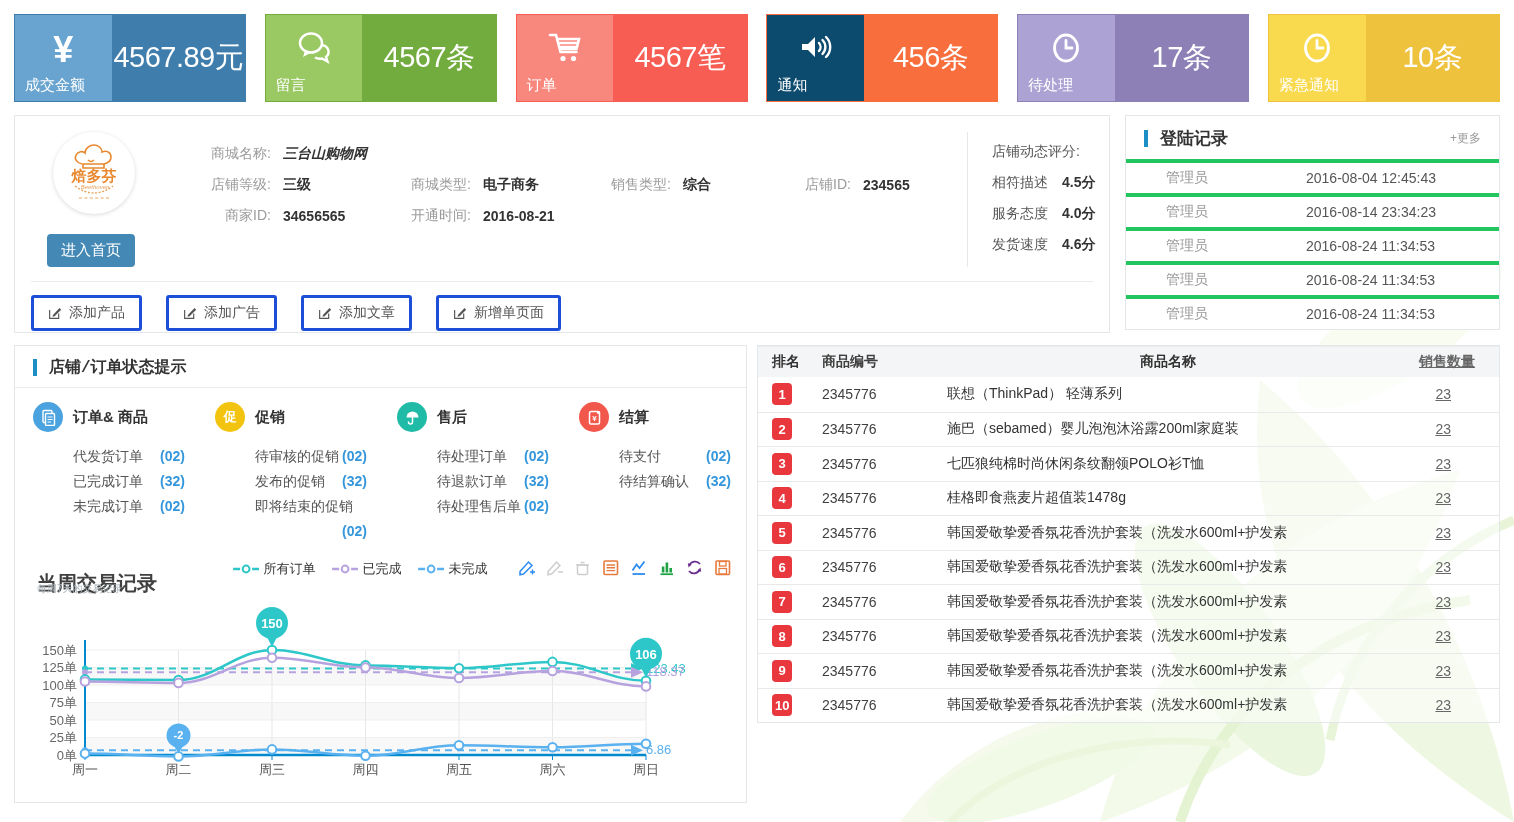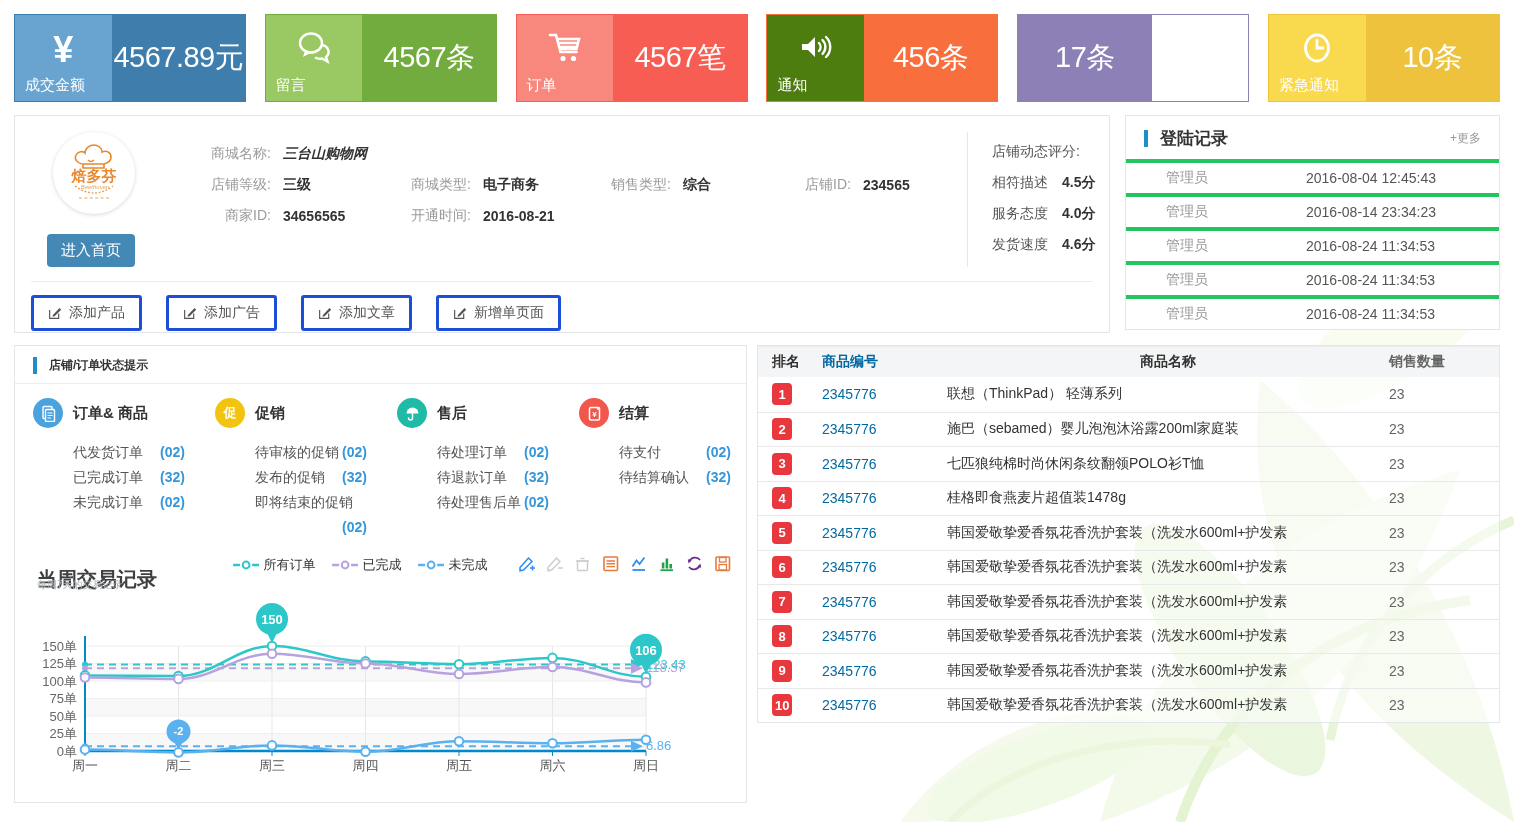--- a/index.html
+++ b/index.html
@@ -11,21 +11,21 @@
   
   .cards-row { display:flex; justify-content:space-between; }
   .card { width:232px; height:88px; display:flex; overflow:hidden; }
   .card .c-left { width:42%; position:relative; display:flex; align-items:center; justify-content:center; }
   .card .c-left .icon { margin-top:-16px; }
   .card .c-label { position:absolute; left:10px; bottom:6px; color:#fff; font-size:15px; }
   .card .c-right { width:58%; display:flex; align-items:center; justify-content:center; color:#fff; font-size:29px; letter-spacing:-0.5px; }
   .card0 { border:1px solid #3F7EAC; } .card0 .c-left{background:#68A4CF;} .card0 .c-right{background:#3F7EAC;}
   .card1 { border:1px solid #73AC3E; } .card1 .c-left{background:#9AC863;} .card1 .c-right{background:#73AC3E;}
   .card2 { border:1px solid #F75D53; } .card2 .c-left{background:#F8887E;} .card2 .c-right{background:#F75D53;}
-  .card3 { border:1px solid #F96E3D; } .card3 .c-left{background:#4d7c0f;} .card3 .c-right{background:#F96E3D;}
+  .card3 { border:1px solid #F96E3D; } .card3 .c-left{background:#0c4a6e;} .card3 .c-right{background:#F96E3D;}
   .card4 { border:1px solid #8C80B6; } .card4 .c-left{background:#ACA3D4;} .card4 .c-right{background:#8C80B6;}
   .card5 { border:1px solid #EEC23C; } .card5 .c-left{background:#F9D94E;} .card5 .c-right{background:#EEC23C;}
   .yuan-glyph { color:#fff; font-size:36px; font-weight:bold; line-height:1; }
 
   
   .panel { background:#fff; border:1px solid #E4E7E9; }
   .row2 { display:flex; margin-top:13px; gap:15px; }
   .store-panel { width:1096px; height:218px; padding:16px; }
   .store-top { display:flex; }
   .store-left { width:140px; flex:none; }
@@ -75,24 +75,24 @@
   .chart-toolbar { position:absolute; right:0; top:4px; display:flex; gap:9px; }
   .tb-icon { cursor:pointer; display:flex; }
   .chart-svg-wrap { padding:0 14px; }
 
   
   .ranking-panel { width:743px; background:rgba(255,255,255,0.55); }
   .rk-header { display:flex; align-items:center; height:31px; background:rgba(243,244,245,0.92); font-size:14px; font-weight:bold; color:#333; border-top:1px solid #ECECEC; }
   .rk-row { display:flex; align-items:center; height:34.5px; border-top:1px solid #E9E9E9; font-size:14px; }
   .rk-row:first-of-type { border-top:none; }
   .col-rank { width:64px; padding-left:14px; flex:none; }
-  .col-sku { width:125px; flex:none; color:#0369a1; }
+  .col-sku { width:125px; flex:none; color:#404040; }
   .col-name { flex:1; color:#333; }
   .rk-header .col-name { text-align:center; }
-  .col-qty { width:110px; flex:none; padding-right:24px; color:#666; }
+  .col-qty { width:110px; flex:none; text-align:right; padding-right:24px; color:#666;text-decoration:underline; }
   .rk-row .col-qty { padding-right:48px; }
   .rank-badge { display:inline-flex; align-items:center; justify-content:center; min-width:20px; height:22px; padding:0 3px; background:#E8383D; border-radius:4px; color:#fff; font-size:13px; font-weight:bold; }
 </style>
 </head>
 <body>
 
 <div class="watermark">
   <svg width="1514" height="822" viewBox="0 0 1514 822">
     <g opacity="0.5">
       <path d="M1514,822 C1320,700 1240,560 1260,380 C1380,480 1480,640 1514,822 Z" fill="#DCEFC2"></path>
@@ -161,20 +161,29 @@
               <path d="M25.5,10 a10,10 0 0 1 0,14"></path>
               <path d="M29,7 a14,14 0 0 1 0,20"></path>
             </g>
             </svg>
         </span>
         <span class="c-label">通知</span>
       </div>
       <div class="c-right">456条</div>
     </div>
     <div class="card card4">
+      <div class="c-left">
+        <span class="icon">
+          <svg width="36" height="36" viewBox="0 0 36 36">
+            <ellipse cx="18" cy="18" rx="11.5" ry="13" fill="none" stroke="#fff" stroke-width="2.8"></ellipse>
+            <path d="M18,10.5 V18 H24" fill="none" stroke="#fff" stroke-width="2.8" stroke-linecap="round"></path>
+            </svg>
+        </span>
+        <span class="c-label">待处理</span>
+      </div>
       <div class="c-right">17条</div>
     </div>
     <div class="card card5">
       <div class="c-left">
         <span class="icon">
           <svg width="36" height="36" viewBox="0 0 36 36">
             <ellipse cx="18" cy="18" rx="11.5" ry="13" fill="none" stroke="#fff" stroke-width="2.8"></ellipse>
             <path d="M18,10.5 V18 H24" fill="none" stroke="#fff" stroke-width="2.8" stroke-linecap="round"></path>
             </svg>
         </span>
@@ -299,21 +308,21 @@
           <span class="lu">管理员</span>
           <span class="lt">2016-08-24 11:34:53</span>
         </div>
     </div>
   </div>
 
   <div class="row3">
     <div class="panel status-panel">
       <div class="panel-title status-title">
         <span class="blue-bar"></span>
-        <span class="pt-text" style="font-size:12px;">店铺/订单状态提示</span>
+        <span class="pt-text" style="font-size:16px;font-family:Liberation Mono, monospace;">店铺/订单状态提示</span>
       </div>
 
       <div class="groups">
         <div class="group g0">
           <div class="g-head">
             <span class="g-circle">
               <svg width="17" height="17" viewBox="0 0 17 17">
                   <rect x="3" y="1.5" width="9" height="12" rx="1" fill="none" stroke="#fff" stroke-width="1.4"></rect>
                   <rect x="5.5" y="4.5" width="9" height="12" rx="1" fill="#4AA3DF" stroke="#fff" stroke-width="1.4"></rect>
                   <path d="M7.5,8 h5 M7.5,10.5 h5 M7.5,13 h3.5" stroke="#fff" stroke-width="1.1"></path>

